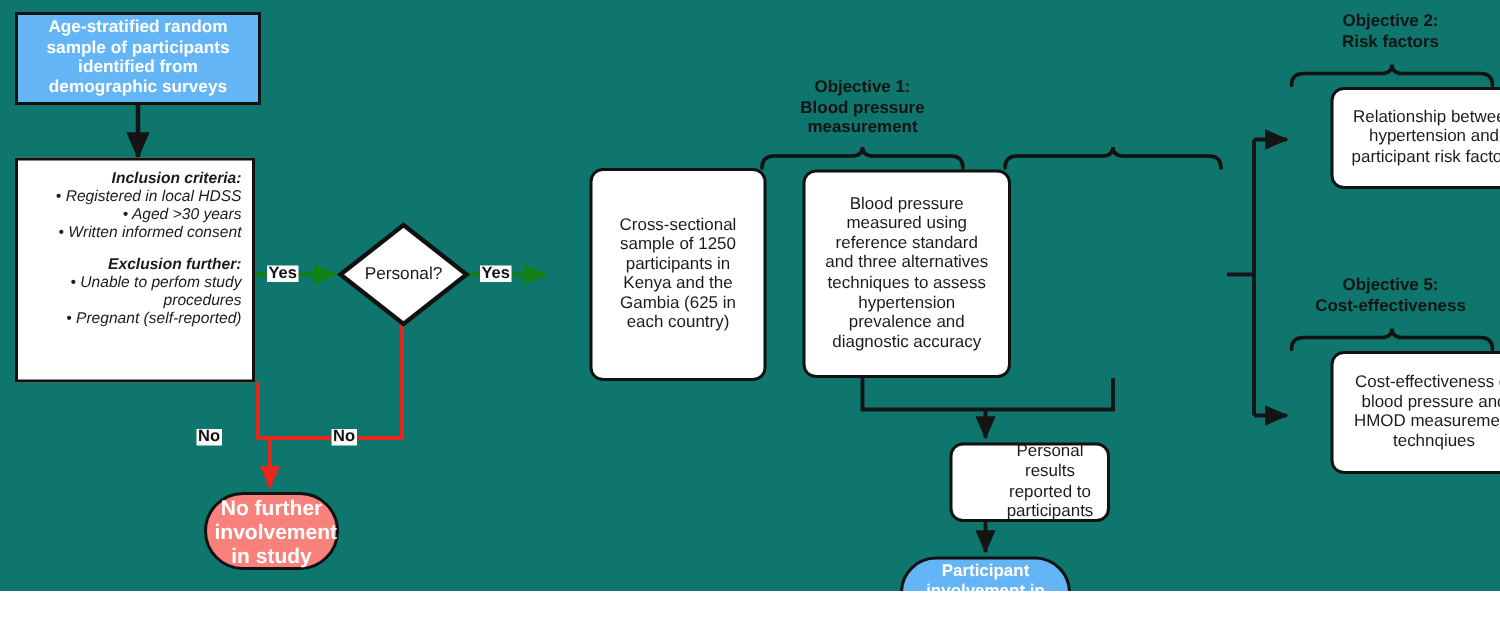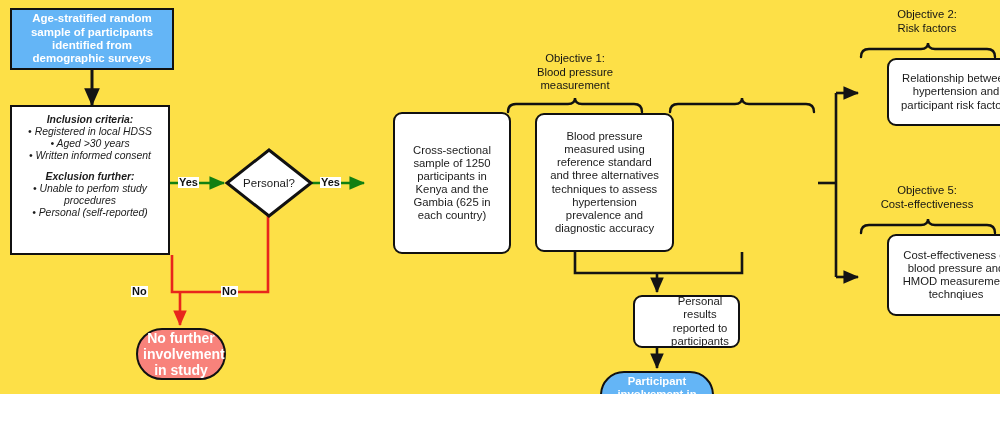--- a/index.html
+++ b/index.html
@@ -7,21 +7,21 @@
     padding: 0;
     background: #ffffff;
   }
   body {
     font-family: "Liberation Sans", sans-serif;
   }
   #canvas {
     position: relative;
     width: 1000px;
     height: 394px;
-    background: #fde047;
+    background: #0f766e;
     overflow: hidden;
   }
   svg.edges {
     position: absolute;
     left: 0;
     top: 0;
     width: 1000px;
     height: 426px;
     pointer-events: none;
   }
@@ -46,32 +46,32 @@
     font-weight: bold;
   }
   .node.red {
     background: #F8827B;
     color: #ffffff;
     font-weight: bold;
   }
   .node .txt { width: 100%; display: block; white-space: pre-line; }
   .criteria {
     display: block;
-    text-align: center;
+    text-align: right;
     align-items: flex-start;
     justify-content: flex-start;
     font-style: italic;
     padding: 7px 7px 18px 7px;
   }
   .criteria .hdr { font-weight: bold; font-style: italic; display: block; }
   .criteria .li { display: block; white-space: pre-line; }
   .criteria .gap { display: block; height: 9px; }
   .objhdr {
     position: absolute;
-    font-weight: normal;
+    font-weight: bold;
     text-align: center;
     color: #141414;
     line-height: 1.2;
     white-space: pre-line;
   }
   .diamond {
     position: absolute;
     box-sizing: border-box;
   }
   .diamond .dshape {
@@ -155,21 +155,21 @@
 
   <div class="node criteria" style="left:10px; top:105px; width:160px; height:150px; font-size:10.4px;">
     <span class="hdr">Inclusion criteria:</span>
     <span class="li">• Registered in local HDSS</span>
     <span class="li">• Aged &gt;30 years</span>
     <span class="li">• Written informed consent</span>
     <span class="gap"></span>
     <span class="hdr">Exclusion further:</span>
     <span class="li">• Unable to perfom study
 procedures</span>
-    <span class="li">• Personal (self-reported)</span>
+    <span class="li">• Pregnant (self-reported)</span>
   </div>
 
   <div class="diamond" style="left:224px; top:147px; width:90px; height:72px;">
     <svg class="dshape" viewBox="0 0 90 72">
       <polygon points="45,3 87,36 45,69 3,36" fill="#ffffff" stroke="#111111" stroke-width="3"></polygon>
     </svg>
     <div class="dlabel" style="font-size:11.5px;">Personal?</div>
   </div>
 
   <div class="node red pill" style="left:136px; top:328px; width:90px; height:52px; font-size:14px;">

